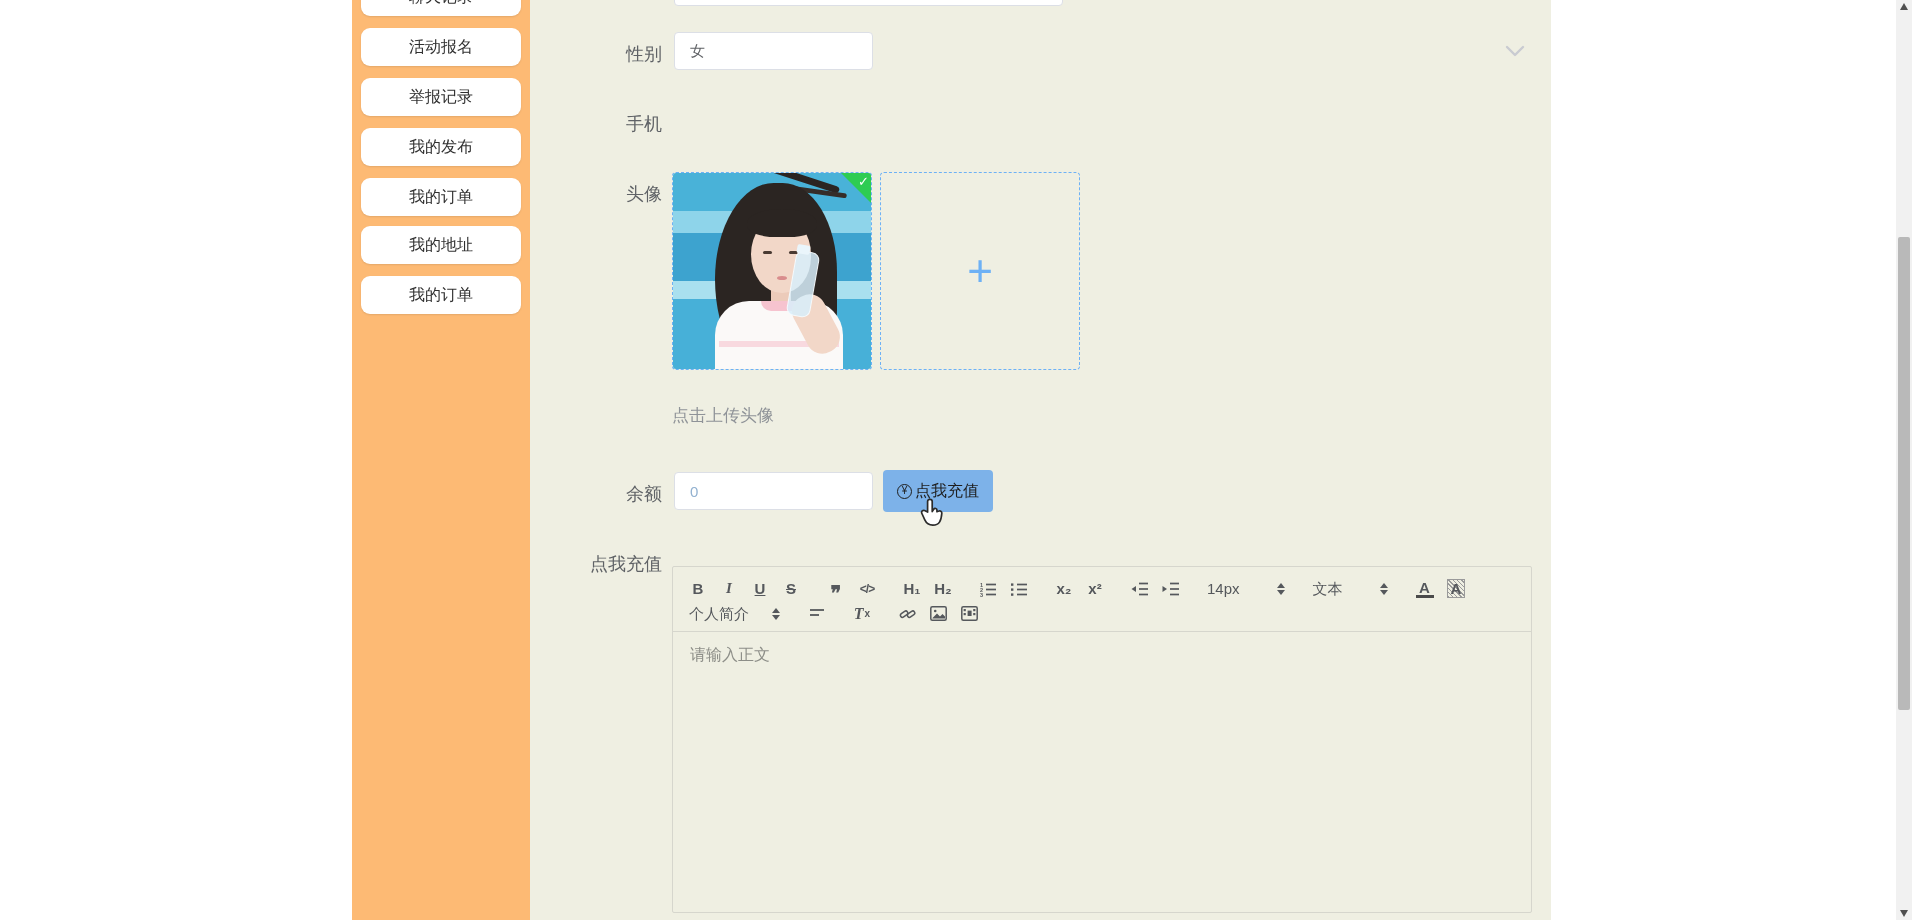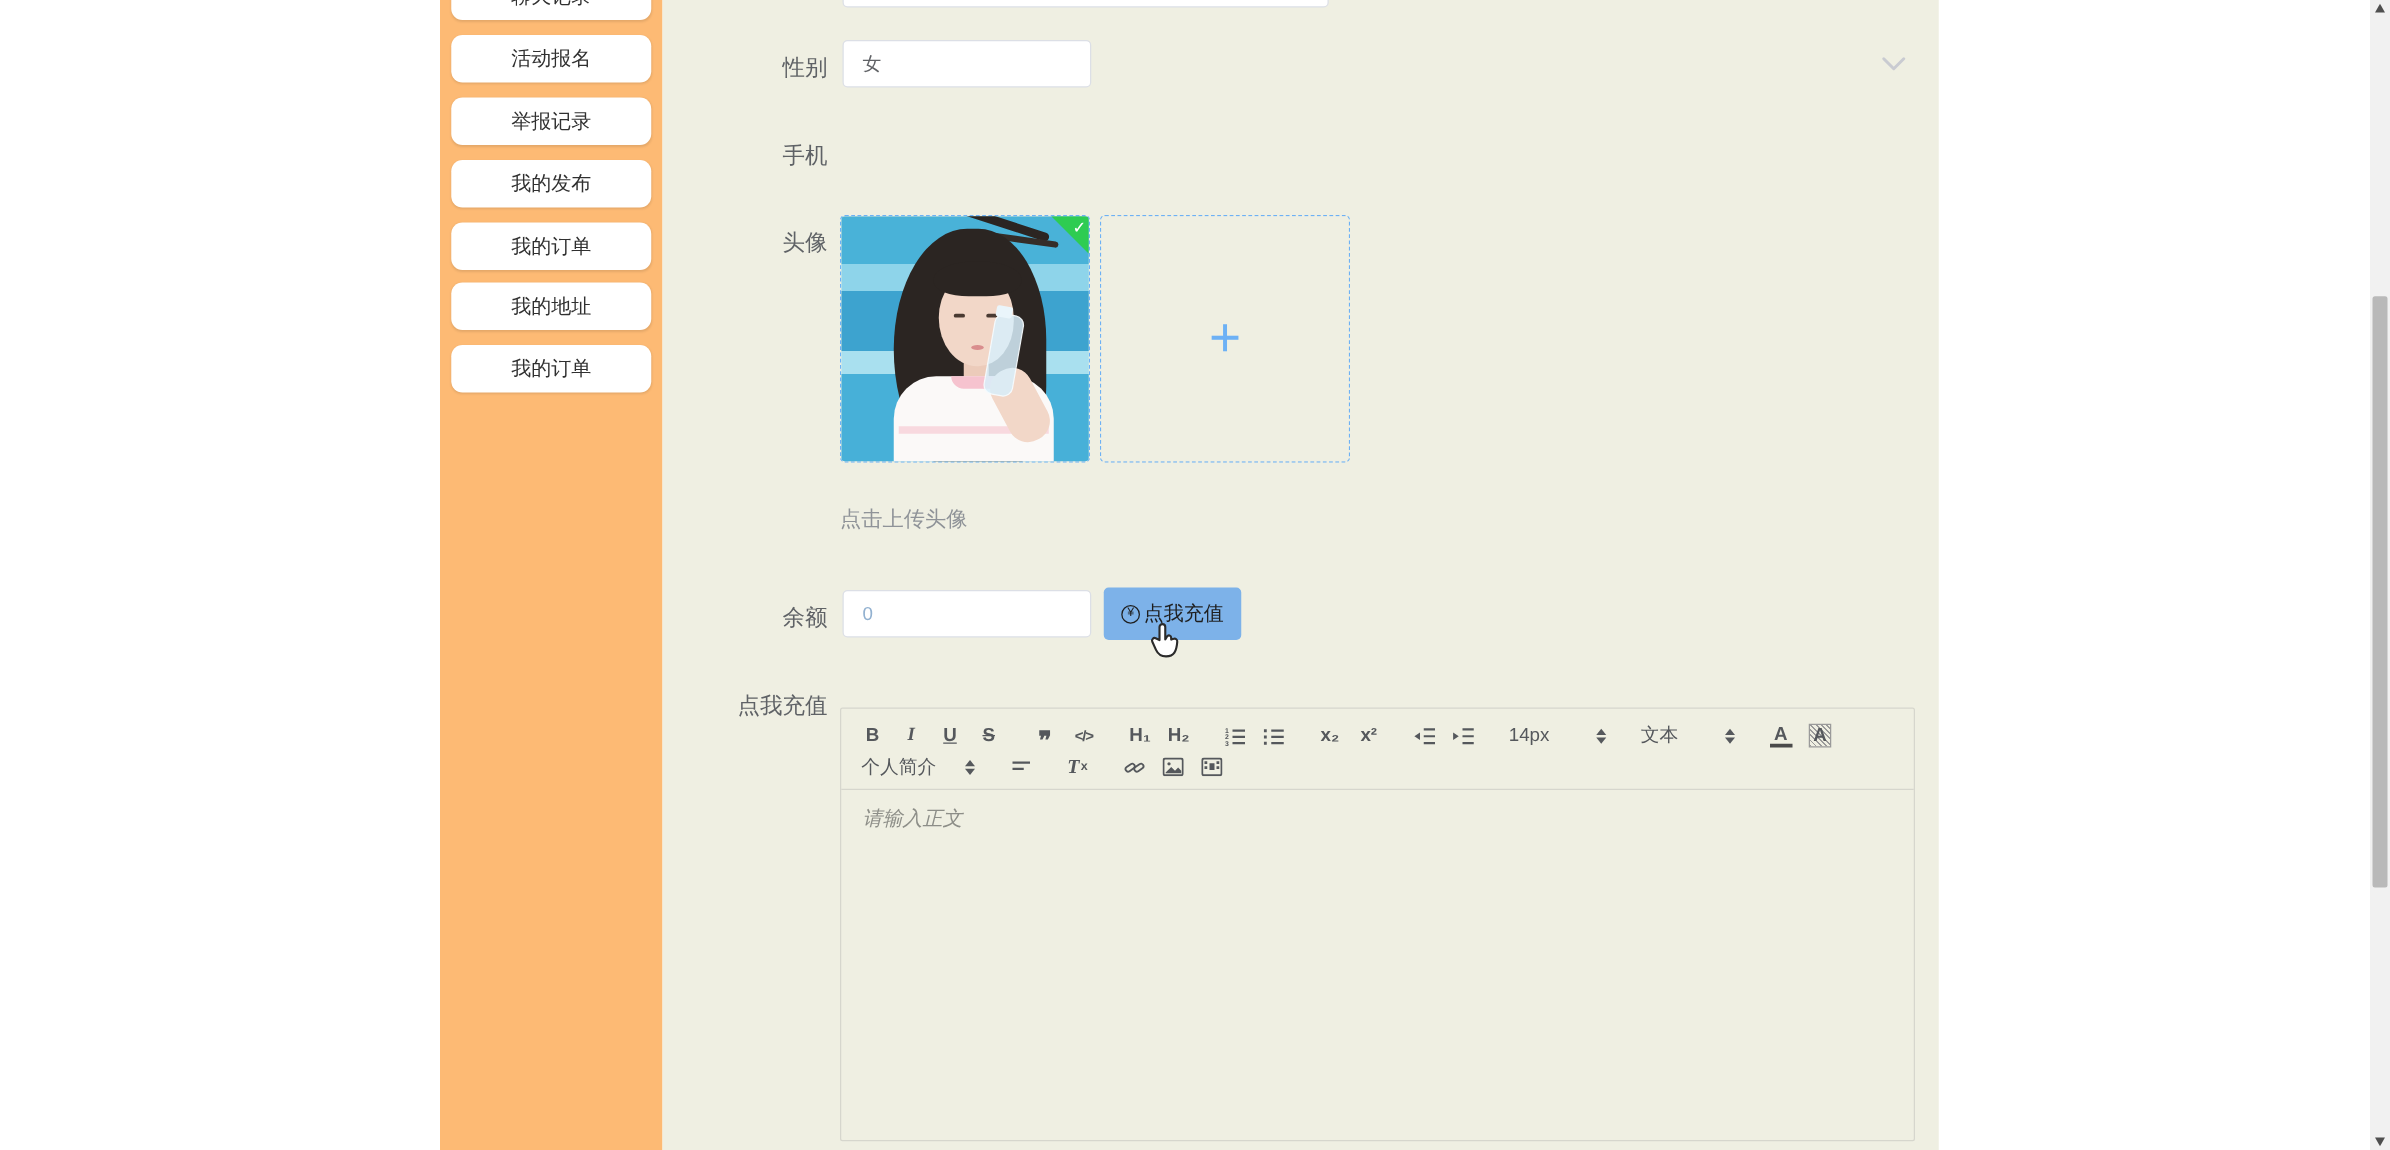--- a/index.html
+++ b/index.html
@@ -93,21 +93,21 @@
   .caret-pair { display:inline-flex; flex-direction:column; align-items:center; margin:0 14px 0 24px; cursor:pointer; }
   .caret-pair i { width:0; height:0; border-left:4px solid transparent; border-right:4px solid transparent; }
   .caret-pair .up { border-bottom:5px solid #55585c; margin-bottom:2px; }
   .caret-pair .dn { border-top:5px solid #55585c; }
   .a-color { border-bottom:3px solid #4a4a4a; padding:0 1px; }
   .a-hatch { padding:1px 3px; border:1px solid #9a9a9a;
              background:repeating-linear-gradient(45deg,#9a9a9a 0 1px,transparent 1px 3px); }
   .t-clear .tt { font-family:"Liberation Serif","DejaVu Serif",serif; font-style:italic; font-size:16px; }
   .t-clear .tx { font-size:10px; font-weight:bold; margin-left:1px; }
   .editor-body { padding:13px 17px; }
-  .placeholder { font-size:16px; font-style:italic; color:#8d8e88; }
+  .placeholder { font-size:16px; color:#8d8e88; }
 
   
   .scrollbar { position:absolute; right:0; top:0; width:16px; height:920px; background:#f1f1f1; }
   .scroll-thumb { position:absolute; left:2px; top:237px; width:12px; height:473px; background:#b9b9b9; border-radius:2px; }
   .scroll-arrow { position:absolute; left:4px; width:0; height:0;
                   border-left:4.5px solid transparent; border-right:4.5px solid transparent; }
   .scroll-arrow.up { top:3px; border-bottom:7px solid #4f4f4f; }
   .scroll-arrow.down { bottom:3px; border-top:7px solid #4f4f4f; }
 </style>
 </head>

